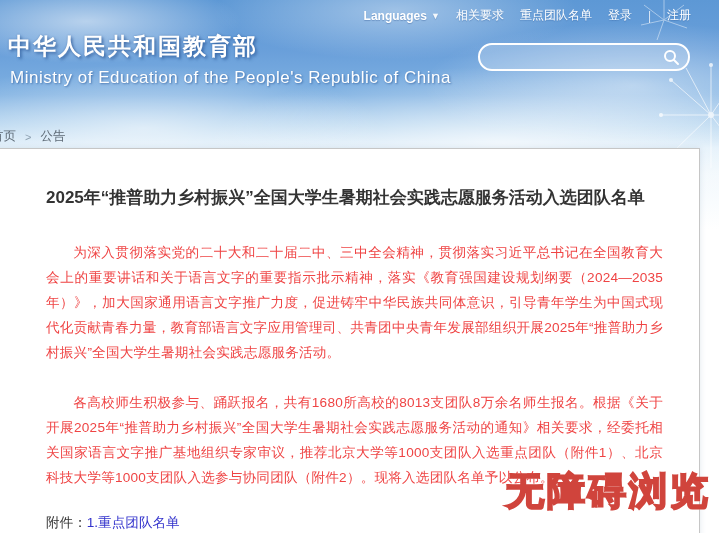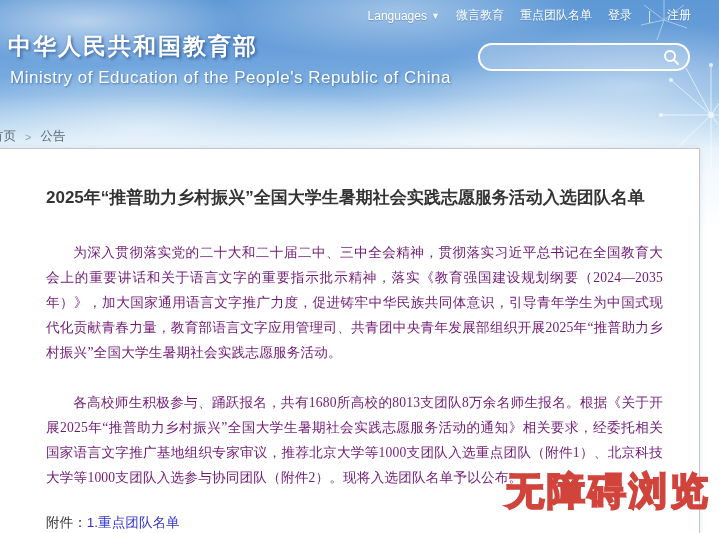--- a/index.html
+++ b/index.html
@@ -16,21 +16,21 @@
       linear-gradient(180deg, #5d98d5 0px, #699fda 50px, #7fb1e2 95px, #b3d4ef 125px, #e2f0fa 148px, #f3f9fd 175px, #ffffff 230px);
   }
 
   
   .topbar {
     position: absolute; top: 7px; right: 28px;
     display: flex; align-items: center; gap: 16px;
     color: #ffffff; font-size: 12px; text-shadow: 0 1px 1px rgba(40,80,140,.35);
   }
   .topbar a { color: #ffffff; text-decoration: none; cursor: pointer; }
-  .lang { display: inline-flex; align-items: center; gap: 4px; }
+  .lang { display: inline-flex; align-items: center; gap: 4px; font-weight: bold; }
   .caret { font-size: 9px; opacity: .9; }
   .sep { opacity: .8; }
 
   
   .site-title {
     position: absolute; top: 31px; left: 8px;
     font-size: 23px; font-weight: bold; color: #ffffff; letter-spacing: 2px;
     text-shadow: 2px 2px 3px rgba(25,70,135,.55), 0 0 2px rgba(25,70,135,.4);
     white-space: nowrap;
   }
@@ -70,24 +70,23 @@
     background: #ffffff; border: 1px solid #c6c6c6;
     box-shadow: 0 0 6px rgba(100,130,160,.18);
   }
   .article { padding: 37px 36px 0 69px; }
   .doc-title {
     font-size: 17px; font-weight: bold; color: #333333;
     text-align: left; line-height: 24px;
   }
   .doc-p {
     margin-top: 30px;
-    font-size: 13.6px; color: #701a75; line-height: 25px;
+    font-size: 13.6px; color: #ef4444; line-height: 25px;
     text-align: justify; text-indent: 2em;
     letter-spacing: .2px;
-    font-family: Liberation Serif, serif;
   }
   .doc-p + .doc-p { margin-top: 25px; }
   .attach-block { margin-top: 24px; font-size: 13.6px; line-height: 18px; }
   .attach-row { display: flex; }
   .attach-label { color: #333333; white-space: pre; }
   .attach-link { color: #3333cc; text-decoration: none; cursor: pointer; }
 
   
   .watermark {
     position: absolute; right: 8px; bottom: 16px;
@@ -99,21 +98,21 @@
   }
 </style>
 </head>
 <body>
 
 <div class="topbar">
   <a class="lang">
     <span>Languages</span>
     <span class="caret">▼</span>
   </a>
-  <a>微言教育</a>
+  <a>相关要求</a>
   <a>重点团队名单</a>
   <a>登录</a>
   <span class="sep">|</span>
   <a>注册</a>
 </div>
 
 <div class="site-title">中华人民共和国教育部</div>
 <div class="site-subtitle">Ministry of Education of the People's Republic of China</div>
 
 <div class="searchbox">

